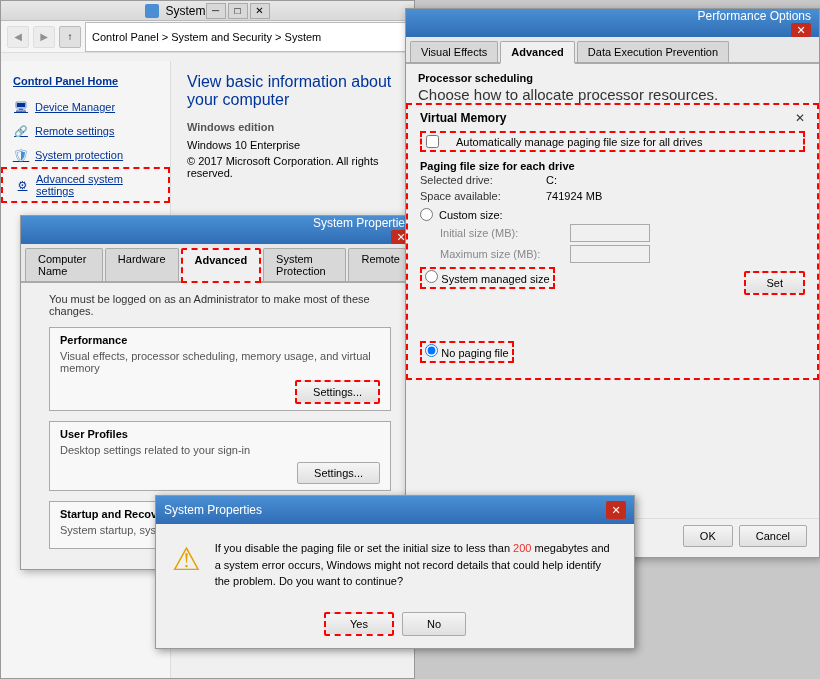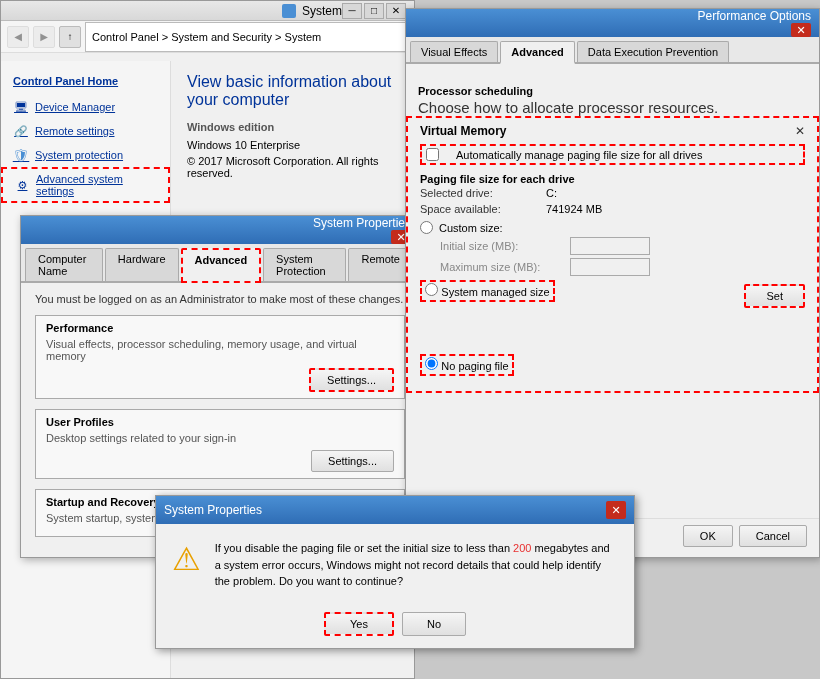--- a/index.html
+++ b/index.html
@@ -15,21 +15,21 @@
       border: 1px solid #999;
     }
 
     .title-bar {
       background: linear-gradient(to bottom, #e8e8e8, #d8d8d8);
       height: 20px;
       display: flex;
       align-items: center;
       padding: 0 8px;
       border-bottom: 1px solid #bbb;
-      justify-content: flex-end;
+      justify-content: center;
     }
 
     .title-bar-left {
       display: flex;
       align-items: center;
       gap: 6px;
     }
 
     .title-bar-buttons {
       display: flex;
@@ -196,21 +196,21 @@
       background: #f0f0f0;
       border-bottom: 2px solid #f0f0f0;
       margin-bottom: -2px;
       font-weight: bold;
     }
 
     .tab.advanced-tab {
       border: 2px dashed red;
     }
 
-    .dialog-content { padding: 10px 14px; }
+    .dialog-content { padding: 10px 28px; }
 
     .dialog-note { font-size: 11px; margin-bottom: 10px; color: #333; }
 
     .group-box {
       border: 1px solid #aaa;
       padding: 6px 10px;
       margin-bottom: 10px;
       background: #f8f8f8;
     }
 
@@ -266,21 +266,21 @@
 
     .perf-tab.active {
       background: #f0f0f0;
       border-bottom: 2px solid #f0f0f0;
       margin-bottom: -2px;
       font-weight: bold;
     }
 
     .perf-content { padding: 8px 12px; }
 
-    .section-label { font-size: 11px; font-weight: bold; margin-bottom: 2px; margin-top: 13px; }
+    .section-label { font-size: 11px; font-weight: bold; margin-bottom: 2px; }
     .section-desc { font-size: 15px; color: #333; }
 
     .checkbox-row {
       display: flex;
       align-items: center;
       gap: 17px;
       border: 2px dashed red;
       padding: 2px 4px;
       margin-bottom: 8px;
     }

